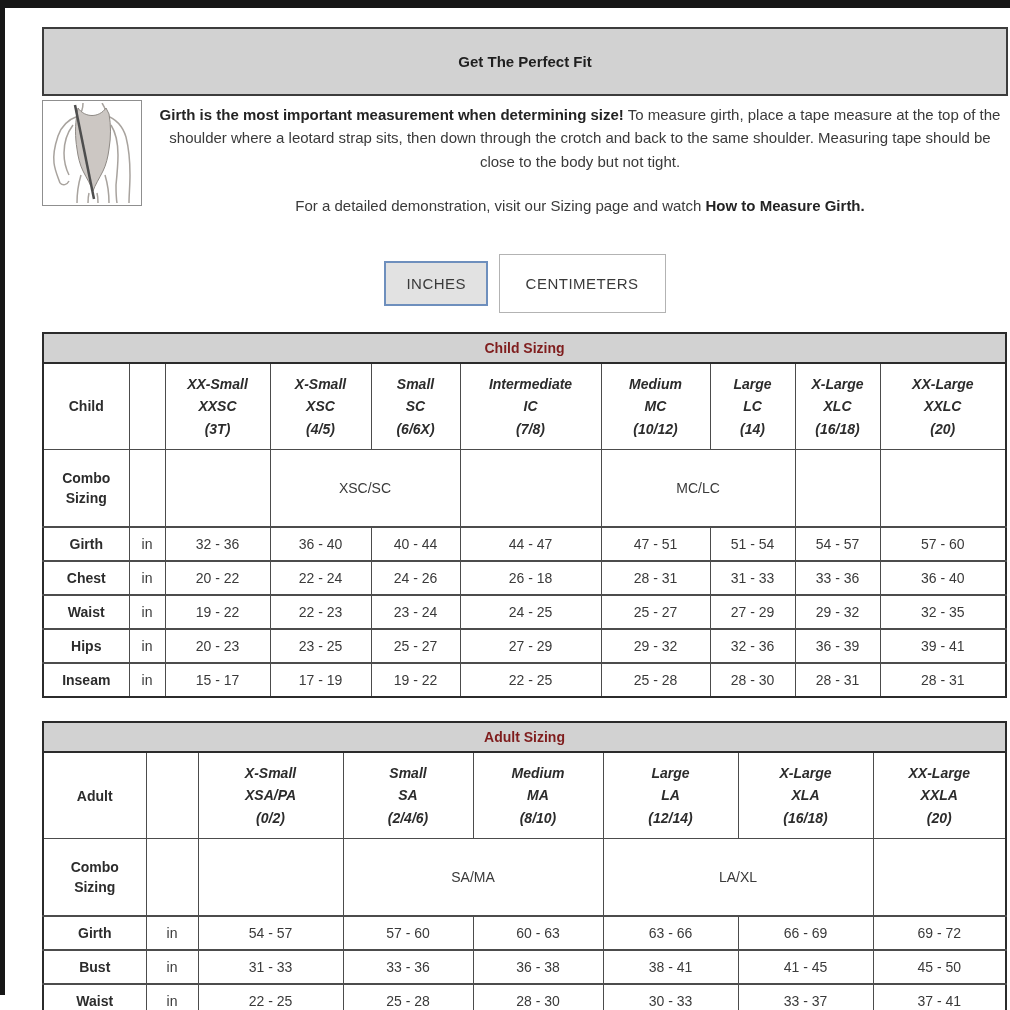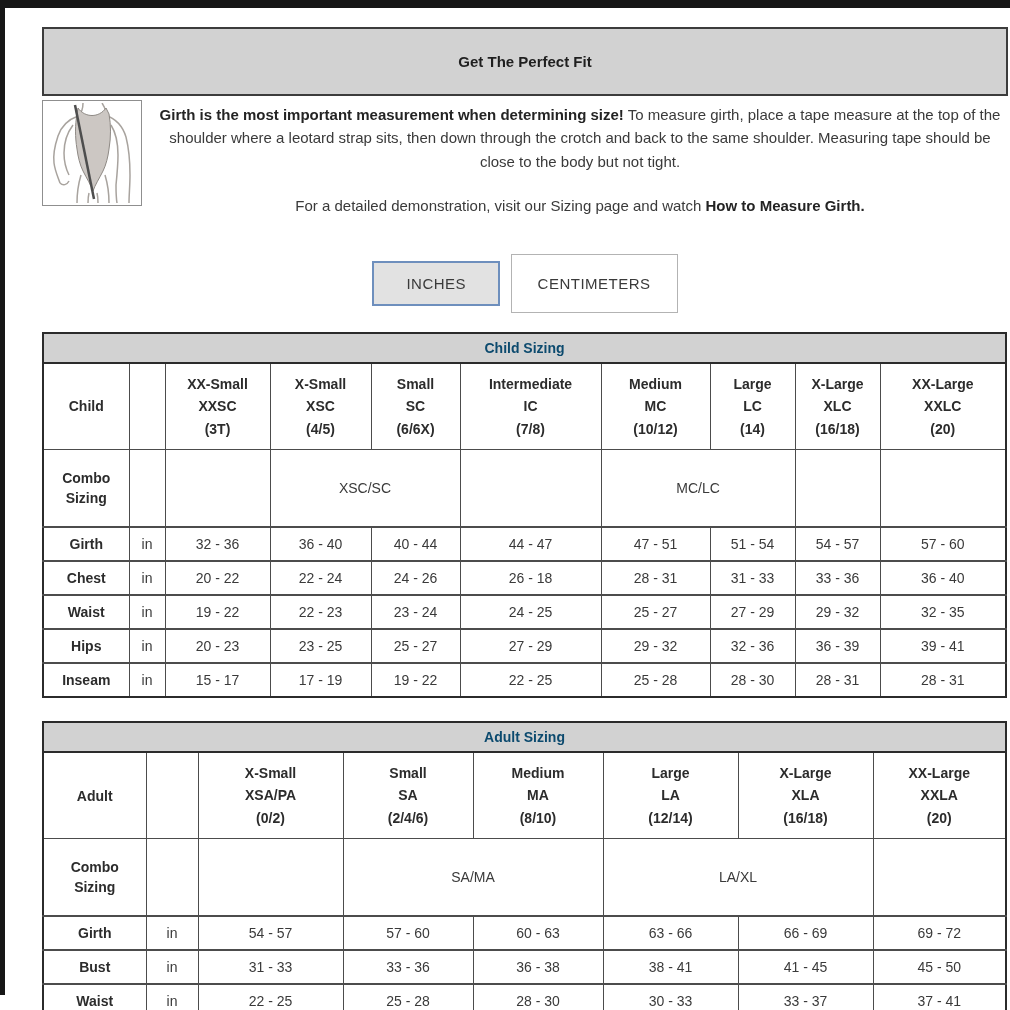--- a/index.html
+++ b/index.html
@@ -24,38 +24,38 @@
   .info-text { flex: 1; text-align: center; color: #3a3a3a; }
   .intro { font-size: 15px; line-height: 1.55; padding-top: 3px; }
   .intro strong, .demo strong { color: #242424; }
   .demo { font-size: 15px; margin-top: 24px; }
 
   .unit-toggle { text-align: center; margin-top: 40px; }
   .btn {
     font-family: "Liberation Sans", sans-serif; font-size: 15px; color: #3a3a3a;
     cursor: pointer; letter-spacing: 0.5px;
   }
-  .btn.selected { background: #e2e2e2; border: 2px solid #6e8fbd; padding: 12px 32px; }
+  .btn.selected { background: #e2e2e2; border: 2px solid #6e8fbd; padding: 12px 20px; }
   .btn.unselected { background: #ffffff; border: 1px solid #b3b3b3; padding: 20px 26px; margin-left: 6px; }
 
   .note { text-align: center; font-size: 14px; color: #3a3a3a; margin-top: 30px; }
 
   .sizing-table {
     border-collapse: collapse; table-layout: fixed; width: 963px;
     border: 2px solid #2b2b2b; margin-top: 19px; color: #3a3a3a; font-size: 14px;
   }
   .sizing-table th, .sizing-table td {
     border: 1px solid #4c4c4c; text-align: center; padding: 8px 2px;
     overflow: hidden;
   }
   .sizing-table .ttl {
-    background: #d2d2d2; font-weight: bold; color: #0c4a6e;
+    background: #d2d2d2; font-weight: bold; color: #7f1d1d;
     border-bottom: 2px solid #2b2b2b; padding: 6px 0;
   }
-  .sizing-table .szh { font-weight: bold; color: #2c2c2c; padding: 9px 2px; }
+  .sizing-table .szh { font-weight: bold; color: #2c2c2c; padding: 9px 2px; font-style: italic; }
   .sizing-table .szh div { line-height: 1.6; }
   .sizing-table .lbl { font-weight: bold; color: #2c2c2c; margin-left: 48px; }
   .sizing-table .combo-row td { padding: 30px 2px; margin-left: 48px; }
   .sizing-table .combo-row th { padding: 4px 6px; line-height: 1.45; }
   .sizing-table tbody th, .sizing-table tbody td { border-top-width: 2px; }
   .adult { margin-top: 23px; }
 </style>
 </head>
 <body>
 

